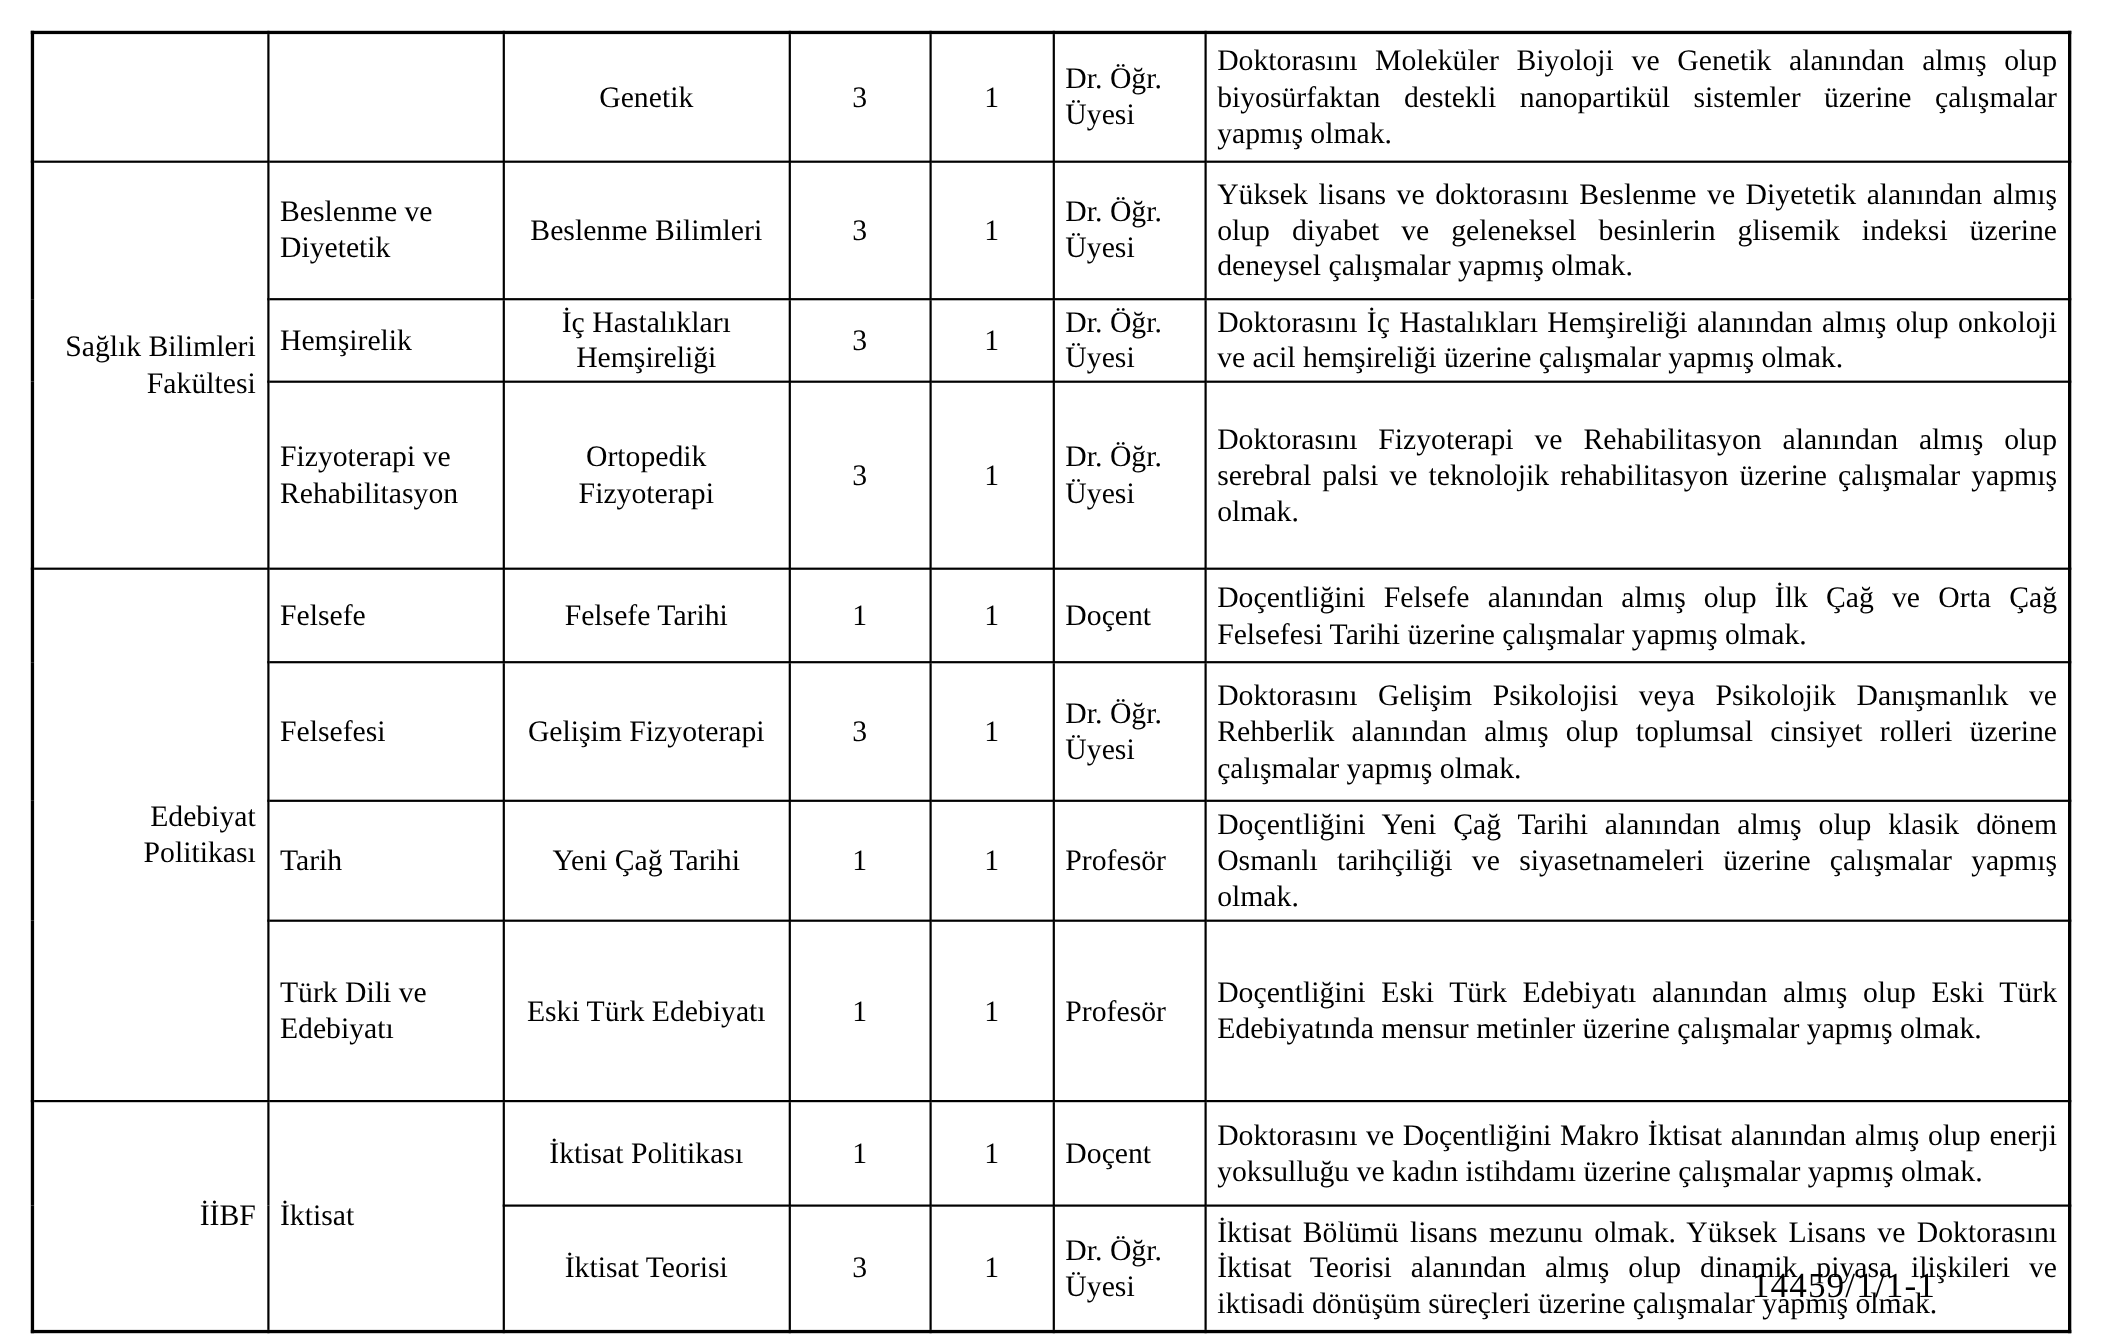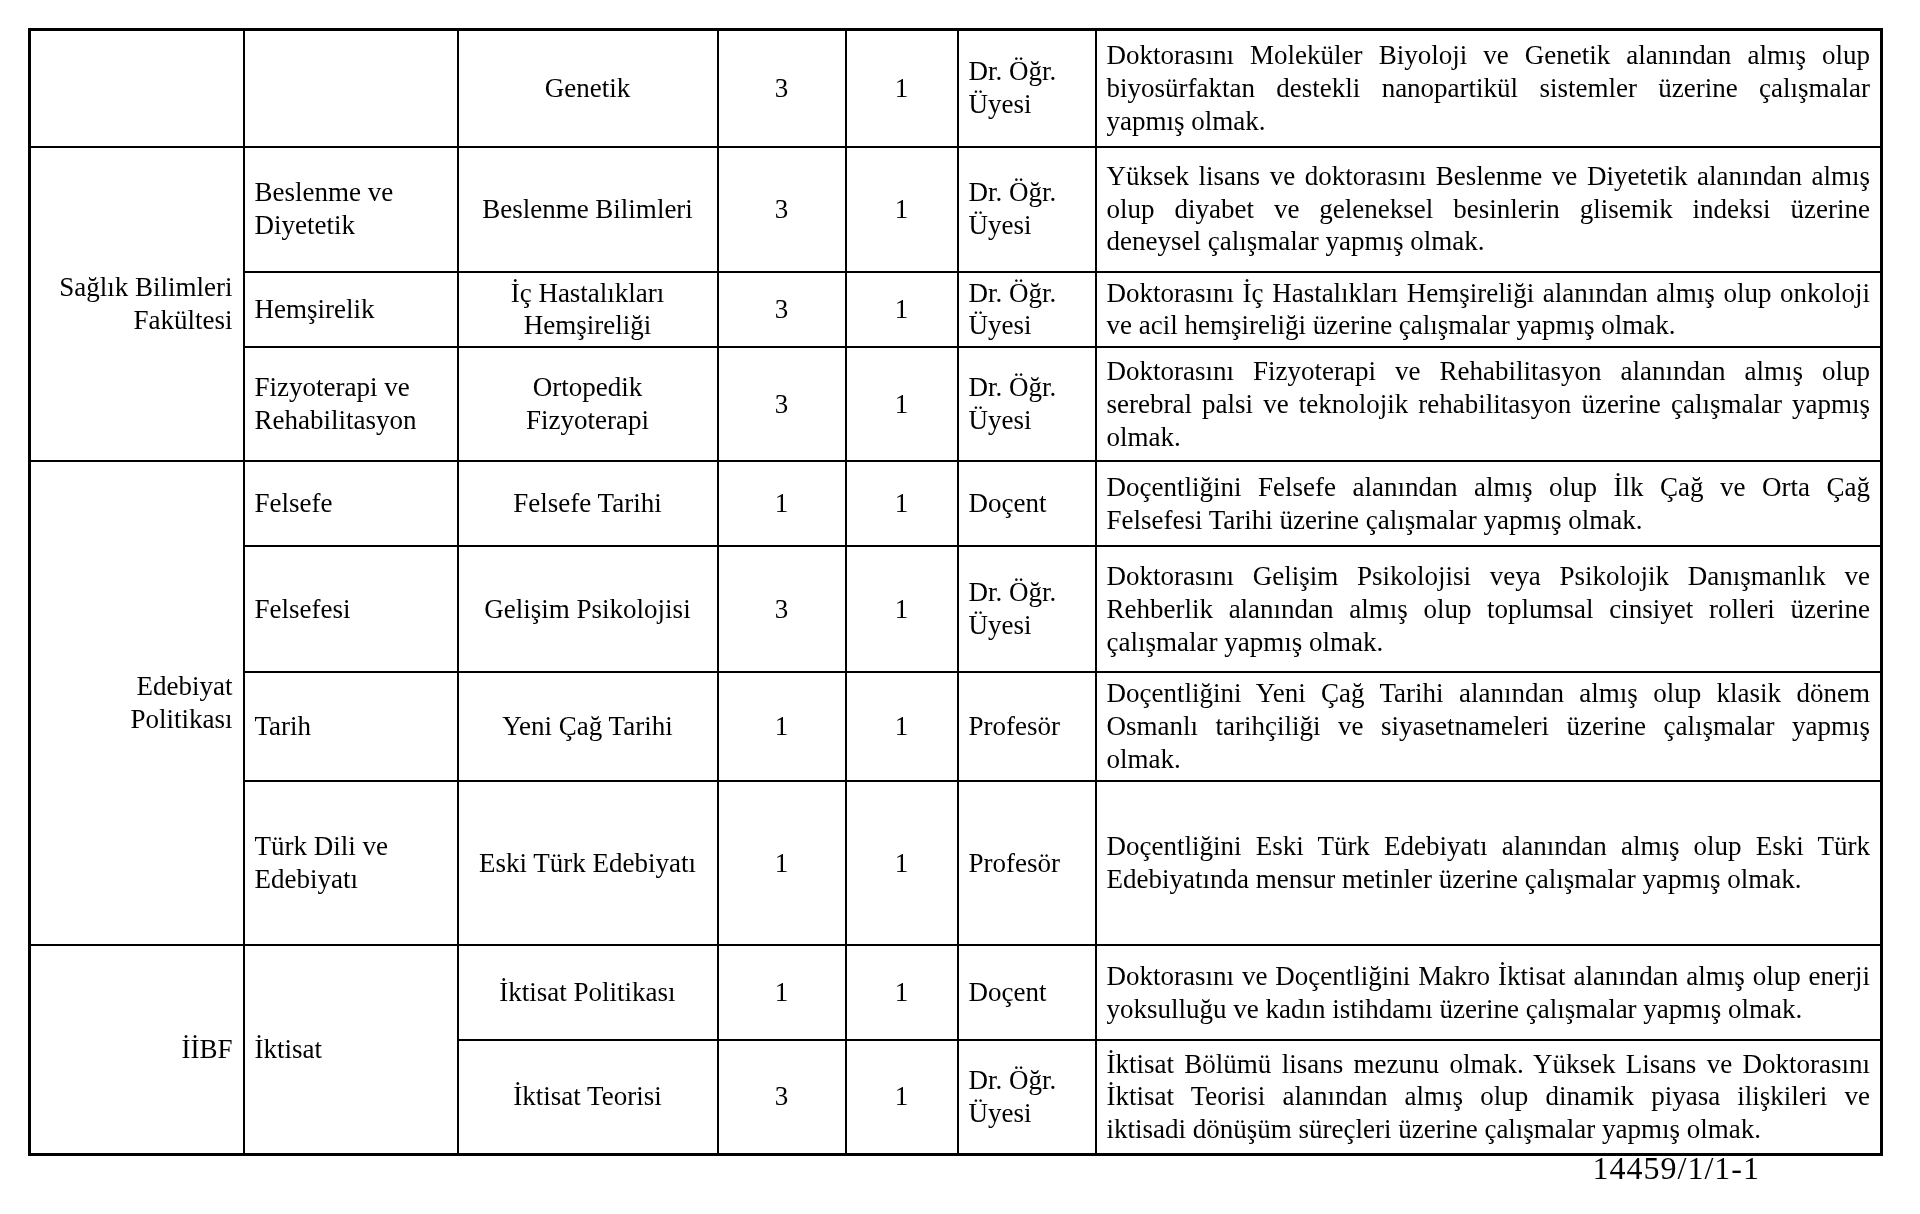--- a/index.html
+++ b/index.html
@@ -101,40 +101,40 @@
           <td class="col-desc">Yüksek lisans ve doktorasını Beslenme ve Diyetetik alanından almış olup diyabet ve geleneksel besinlerin glisemik indeksi üzerine deneysel çalışmalar yapmış olmak.</td>
         </tr>
         <tr style="height: 73px;">
           <td class="col-department">Hemşirelik</td>
           <td class="col-program">İç Hastalıkları Hemşireliği</td>
           <td class="col-degree">3</td>
           <td class="col-count">1</td>
           <td class="col-title">Dr. Öğr. Üyesi</td>
           <td class="col-desc">Doktorasını İç Hastalıkları Hemşireliği alanından almış olup onkoloji ve acil hemşireliği üzerine çalışmalar yapmış olmak.</td>
         </tr>
-        <tr style="height: 114px;">
+        <tr style="height: 170px;">
           <td class="col-department">Fizyoterapi ve Rehabilitasyon</td>
           <td class="col-program">Ortopedik Fizyoterapi</td>
           <td class="col-degree">3</td>
           <td class="col-count">1</td>
           <td class="col-title">Dr. Öğr. Üyesi</td>
           <td class="col-desc">Doktorasını Fizyoterapi ve Rehabilitasyon alanından almış olup serebral palsi ve teknolojik rehabilitasyon üzerine çalışmalar yapmış olmak.</td>
         </tr>
         <tr style="height: 85px;">
           <td class="col-faculty" rowspan="4">Edebiyat Politikası</td>
           <td class="col-department">Felsefe</td>
           <td class="col-program">Felsefe Tarihi</td>
           <td class="col-degree">1</td>
           <td class="col-count">1</td>
           <td class="col-title">Doçent</td>
           <td class="col-desc">Doçentliğini Felsefe alanından almış olup İlk Çağ ve Orta Çağ Felsefesi Tarihi üzerine çalışmalar yapmış olmak.</td>
         </tr>
         <tr style="height: 126px;">
           <td class="col-department">Felsefesi</td>
-          <td class="col-program">Gelişim Psikolojisi</td>
+          <td class="col-program">Gelişim Fizyoterapi</td>
           <td class="col-degree">3</td>
           <td class="col-count">1</td>
           <td class="col-title">Dr. Öğr. Üyesi</td>
           <td class="col-desc">Doktorasını Gelişim Psikolojisi veya Psikolojik Danışmanlık ve Rehberlik alanından almış olup toplumsal cinsiyet rolleri üzerine çalışmalar yapmış olmak.</td>
         </tr>
         <tr style="height: 92px;">
           <td class="col-department">Tarih</td>
           <td class="col-program">Yeni Çağ Tarihi</td>
           <td class="col-degree">1</td>
           <td class="col-count">1</td>

